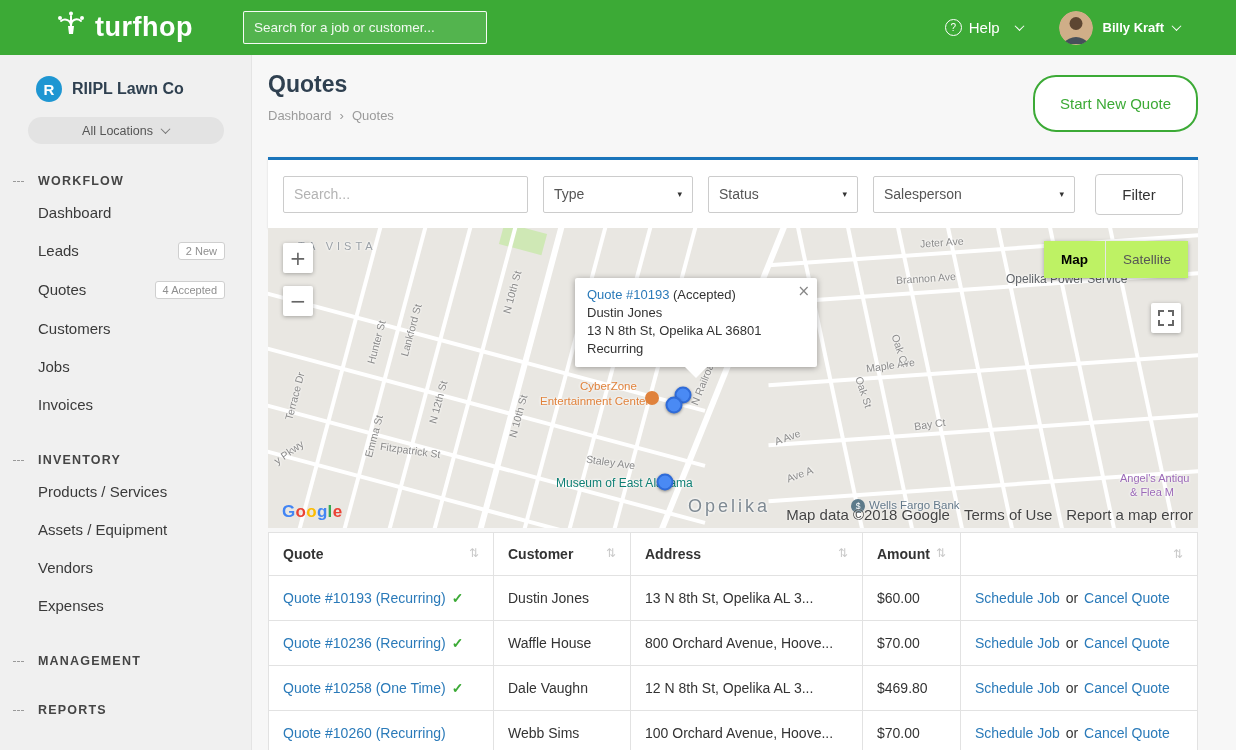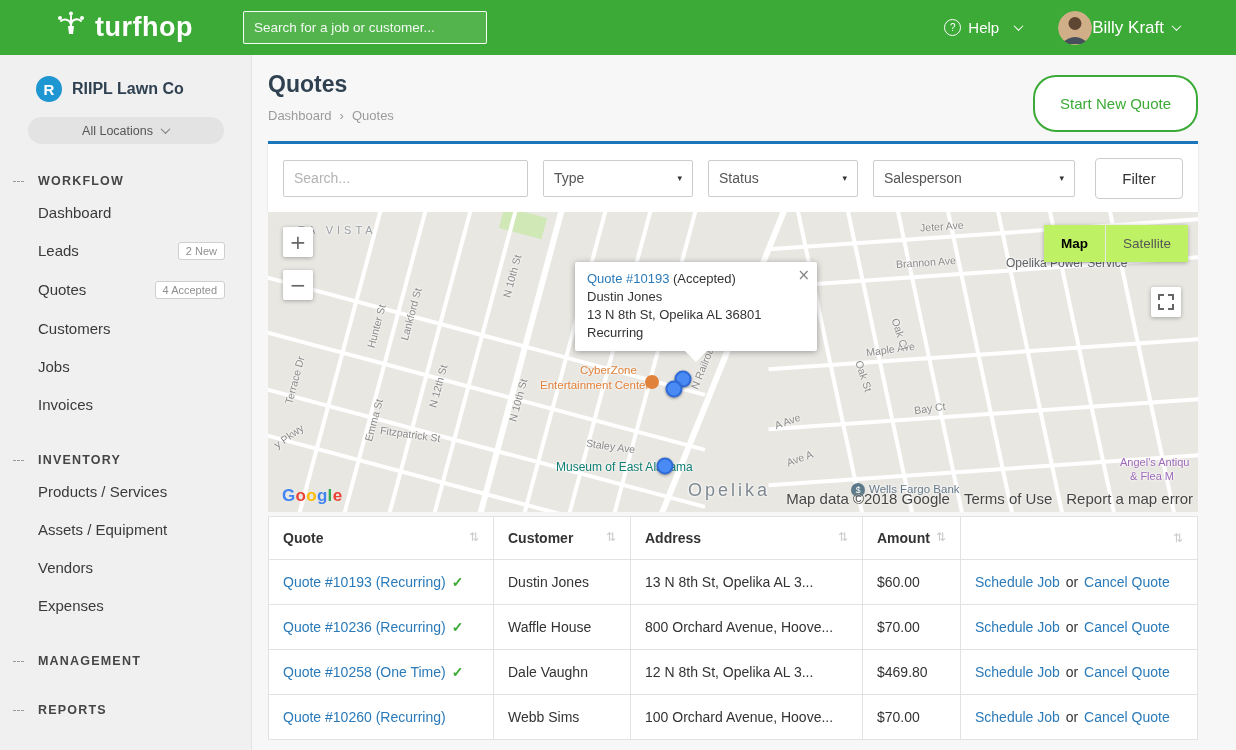--- a/index.html
+++ b/index.html
@@ -11,21 +11,21 @@
   .brand{display:flex;align-items:center;gap:9px;margin-left:56px}
   .brand-name{color:#fff;font-size:27px;font-weight:bold;letter-spacing:.5px}
   .nav-search{margin-left:50px}
   .nav-search input{width:222px;height:31px;background:rgba(255,255,255,.12);border:1px solid rgba(255,255,255,.95);border-radius:2px;color:#fff;padding:0 10px;font-size:13.5px;outline:none;font-family:inherit}
   .nav-search input::placeholder{color:rgba(255,255,255,.92)}
   .nav-right{margin-left:auto;margin-right:56px;display:flex;align-items:center;color:#fff}
   .help{display:flex;align-items:center;gap:7px;font-size:15px;cursor:pointer}
   .qmark{width:15px;height:15px;border:1px solid #fff;border-radius:50%;font-size:10px;display:flex;align-items:center;justify-content:center}
   .chev{width:6px;height:6px;border-right:1.5px solid currentColor;border-bottom:1.5px solid currentColor;transform:rotate(45deg) translate(-1px,-1px);display:inline-block;margin-left:9px}
   .avatar{width:34px;height:34px;border-radius:50%;overflow:hidden;margin-left:36px;flex:none;cursor:pointer}
-  .user-name{font-size:17px;font-weight:normal;cursor:pointer}
+  .user-name{font-size:13px;font-weight:bold;margin-left:10px;cursor:pointer}
 
   
   .sidebar{position:absolute;left:0;top:55px;width:252px;height:695px;background:#f0f0f0;border-right:1px solid #e4e4e4;box-sizing:border-box;overflow:hidden}
   .company{display:flex;align-items:center;gap:10px;padding:21px 0 0 36px}
   .r-badge{width:26px;height:26px;border-radius:50%;background:#1e96d2;color:#fff;font-weight:bold;font-size:15px;display:flex;align-items:center;justify-content:center;flex:none}
   .company-name{font-size:16px;font-weight:bold;color:#2f4050}
   .loc-pill{margin:15px auto 0;width:196px;height:27px;background:#e3e3e3;border-radius:14px;display:flex;align-items:center;justify-content:center;font-size:12.5px;color:#555;cursor:pointer}
   .sec-label{position:relative;margin-top:22px;padding:8px 0 5px 38px;font-size:12.5px;font-weight:bold;color:#454545;letter-spacing:1.2px}
   .sec-label::before{content:"";position:absolute;left:13px;top:55%;width:11px;border-top:1px dashed #9a9a9a}
   .nav-item{display:flex;align-items:center;padding:10.5px 26px 10.5px 38px;font-size:15px;color:#3a3a3a;cursor:pointer}
@@ -33,21 +33,21 @@
 
   
   .main{position:absolute;left:252px;top:55px;width:984px;height:695px;box-sizing:border-box;padding:16px 38px 0 16px;overflow:hidden}
   .page-head{position:relative;height:62px}
   .page-title{font-size:23px;font-weight:bold;color:#2f4050}
   .breadcrumb{margin-top:10px;font-size:13px;color:#9b9b9b;display:flex;gap:8px;align-items:center}
   .breadcrumb a{color:#9b9b9b;text-decoration:none}
   .btn-new{position:absolute;right:0;top:4px;background:#fff;border:2px solid #3caa36;color:#3caa36;font-size:15px;padding:18px 25px;border-radius:23px;cursor:pointer;font-family:inherit}
 
   
-  .filter-card{margin-top:8px;background:#fff;border-top:3px solid #1b75bb;box-shadow:0 1px 2px rgba(0,0,0,.12);padding:0 15px;display:flex;align-items:center;gap:15px;box-sizing:border-box;height:71px}
+  .filter-card{margin-top:24px;background:#fff;border-top:3px solid #1b75bb;box-shadow:0 1px 2px rgba(0,0,0,.12);padding:0 15px;display:flex;align-items:center;gap:15px;box-sizing:border-box;height:71px}
   .f-search{width:245px;height:37px;border:1px solid #ccc;border-radius:2px;padding:0 10px;font-size:14px;color:#444;outline:none;box-sizing:border-box;font-family:inherit}
   .f-search::placeholder{color:#b3b3b3}
   .select{width:150px;height:37px;border:1px solid #ccc;border-radius:2px;display:flex;align-items:center;justify-content:space-between;padding:0 10px;font-size:14px;color:#555;box-sizing:border-box;cursor:pointer;background:#fff}
   .select.wide{width:202px}
   .sel-arrow{font-size:9px;color:#333;font-family:"DejaVu Sans",sans-serif}
   .btn-filter{margin-left:auto;width:88px;height:41px;background:#fff;border:1px solid #ccc;border-radius:4px;font-size:15px;color:#333;cursor:pointer;font-family:inherit}
 
   
   .map{position:relative;height:300px;background:#e9e7e2;overflow:hidden;cursor:grab}
   .road{position:absolute;background:#fff}

